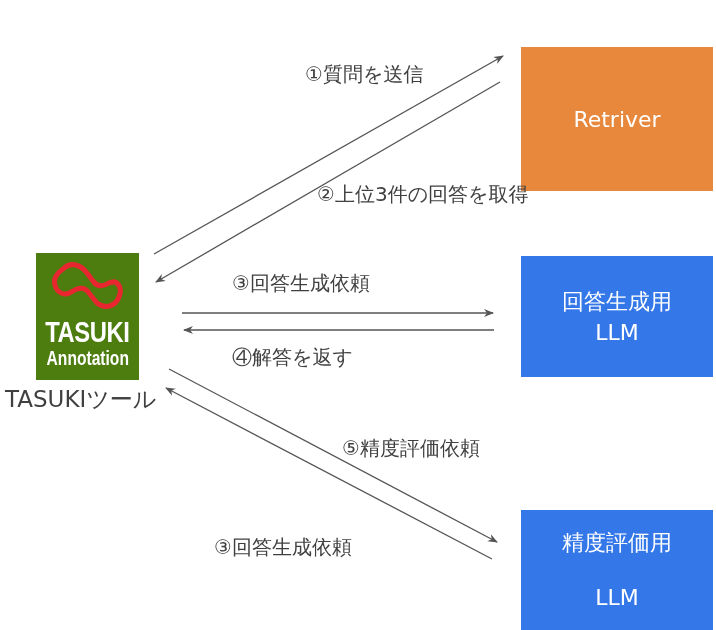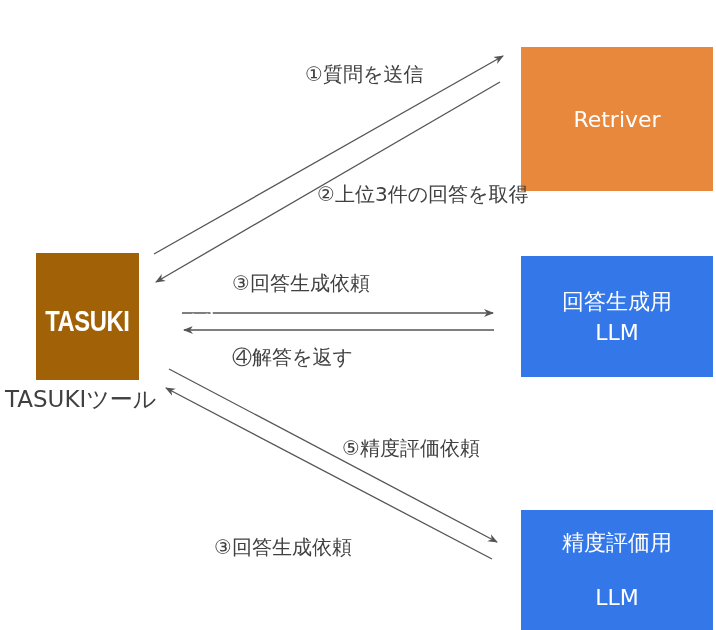--- a/index.html
+++ b/index.html
@@ -46,23 +46,23 @@
     #lbl4 { left: 232px; top: 347px; font-family: Liberation Serif, serif; }
     #lbl5 { left: 342px; top: 438px; }
     #lbl6 { left: 214px; top: 537px; }
 
     #logo {
       position: absolute;
       left: 36px;
       top: 253px;
       width: 103px;
       height: 127px;
-      background: #a16207;
+      background: #4d7c0f;
       display: flex;
-      flex-direction: row;
+      flex-direction: column;
       align-items: center;
       box-sizing: border-box;
       padding-top: 6px;
     }
     #logo-mark { width: 78px; height: 56px; }
     #logo-title {
       font-family: "Liberation Sans", sans-serif;
       font-weight: bold;
       color: #ffffff;
       font-size: 29px;

